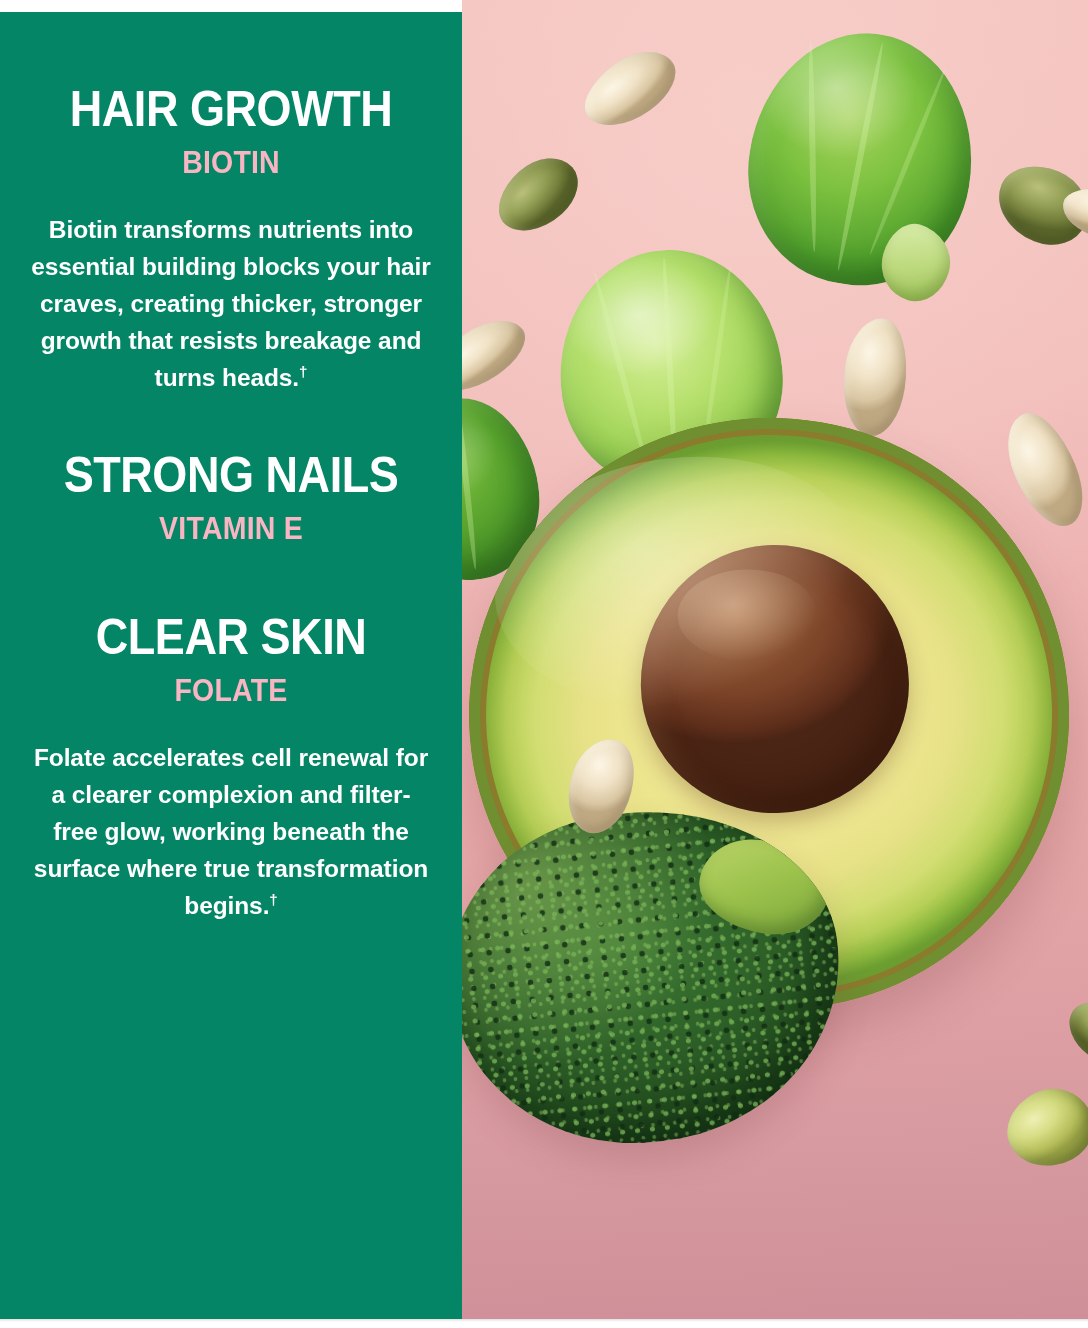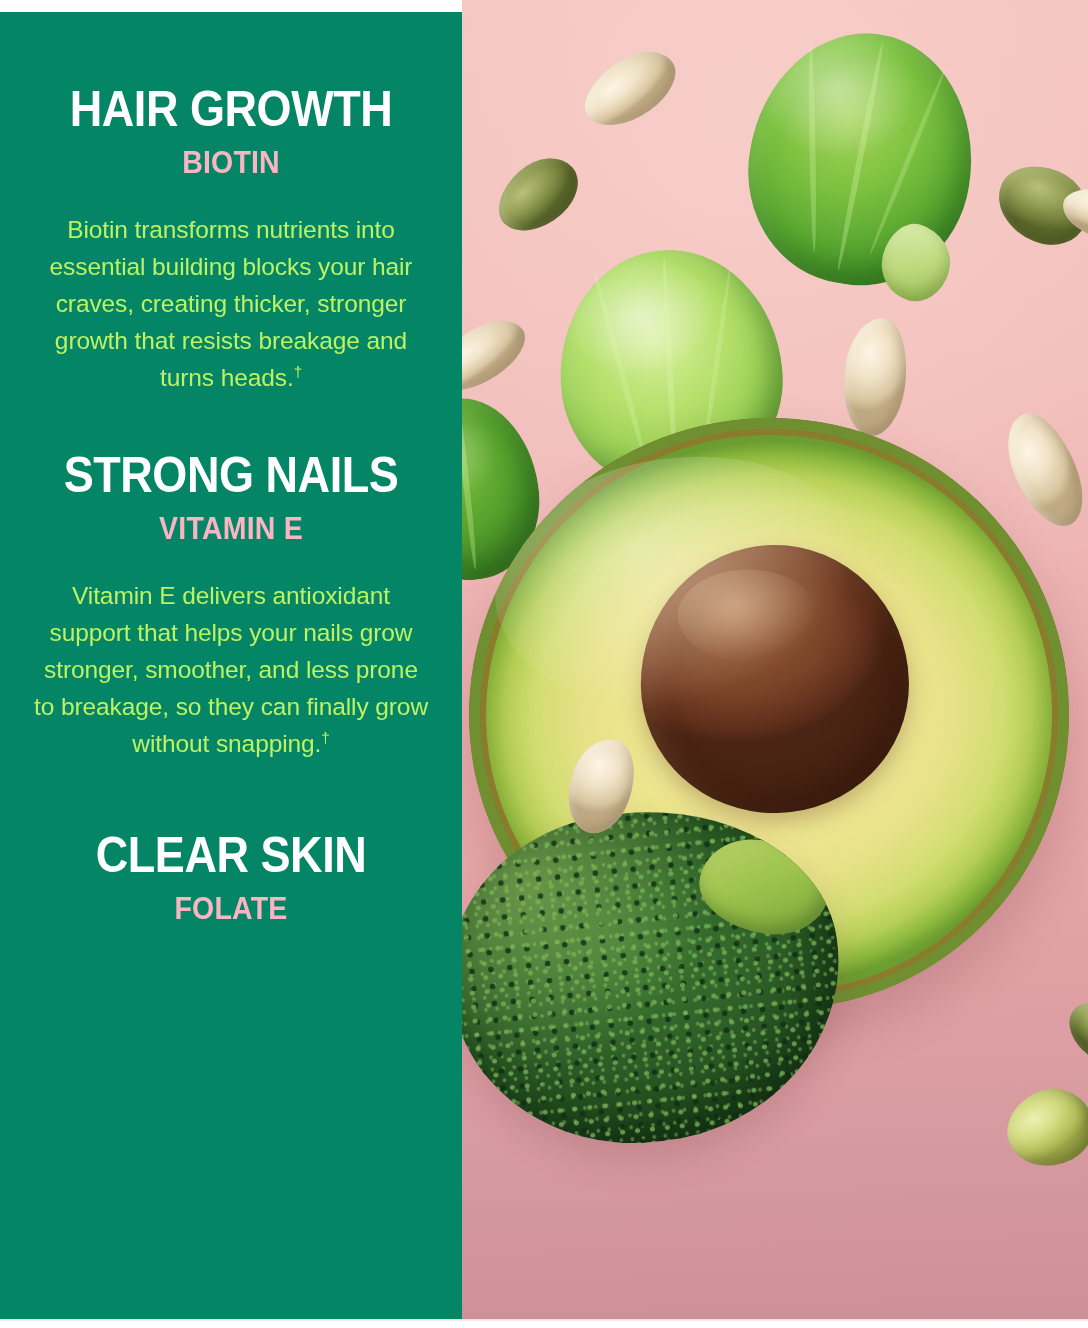--- a/index.html
+++ b/index.html
@@ -45,24 +45,24 @@
     letter-spacing:0.2px;
     color:#f9b5c2;
     transform:scaleX(0.92);
     transform-origin:center;
     white-space:nowrap;
     margin-top:13px;
   }
 
   .bodytext {
     font-family:"Liberation Sans", sans-serif;
-    font-weight:400;
+    font-weight:700;
     font-size:24.5px;
     line-height:37px;
-    color:#bef264;
+    color:#ffffff;
     margin-top:33px;
     padding:0 13px;
     letter-spacing:-0.1px;
   }
   .bodytext sup { font-size:0.62em; vertical-align:super; line-height:0; }
 
   #block-hair  { margin-top:72px; }
   #block-nails { margin-top:54px; }
   #block-skin  { margin-top:68px; }
 
@@ -213,28 +213,28 @@
       <div class="headline">HAIR GROWTH</div>
       <div class="subhead">BIOTIN</div>
       <p class="bodytext">
         <span>Biotin transforms nutrients into essential building blocks your hair craves, creating thicker, stronger growth that resists breakage and turns heads.</span><sup>†</sup>
       </p>
     </div>
 
     <div class="benefit-block" id="block-nails">
       <div class="headline">STRONG NAILS</div>
       <div class="subhead">VITAMIN E</div>
-      <p class="bodytext">
-        <span>Vitamin E delivers antioxidant support that helps your nails grow stronger, smoother, and less prone to breakage, so they can finally grow without snapping.</span><sup>†</sup>
-      </p>
     </div>
 
     <div class="benefit-block" id="block-skin">
       <div class="headline">CLEAR SKIN</div>
       <div class="subhead">FOLATE</div>
+      <p class="bodytext">
+        <span>Folate accelerates cell renewal for a clearer complexion and filter-free glow, working beneath the surface where true transformation begins.</span><sup>†</sup>
+      </p>
     </div>
 
   </div>
 
   <div class="photo-panel">
 
     <div class="produce seed-cream" style="left:118px; top:60px; width:100px; height:58px; transform:rotate(-36deg);"></div>
 
     <div class="produce seed-green" style="left:32px; top:165px; width:88px; height:60px; transform:rotate(-42deg);"></div>
 

